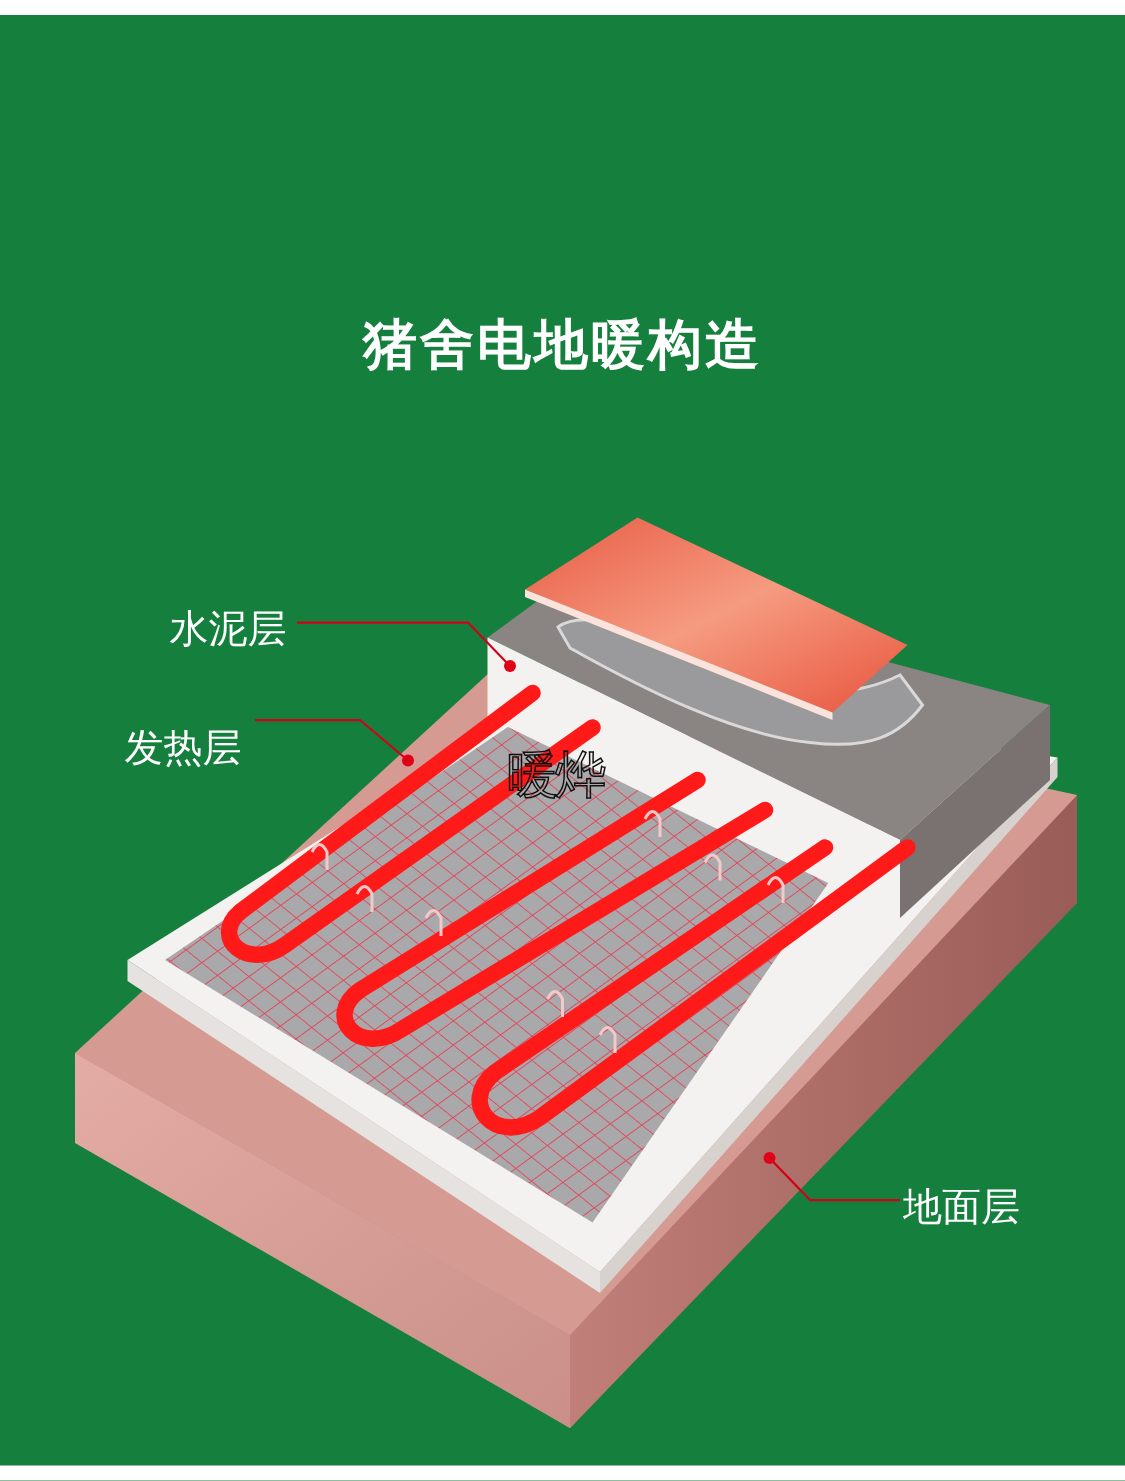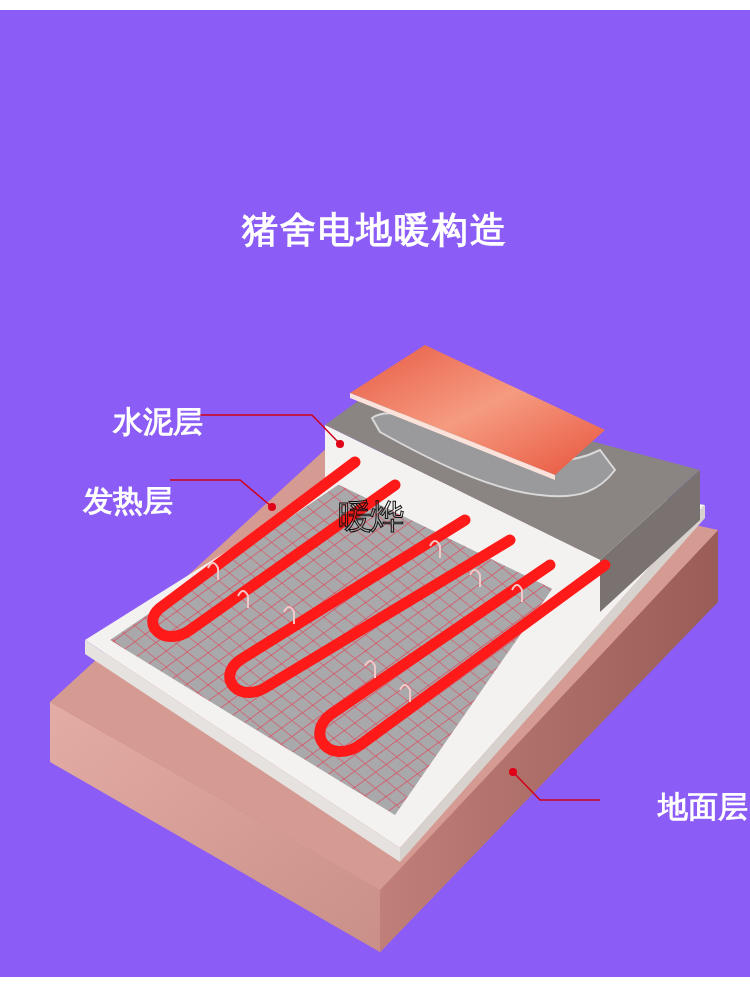--- a/index.html
+++ b/index.html
@@ -1,21 +1,21 @@
 <!DOCTYPE html>
 <html><head>
 <meta charset="utf-8">
 <style>
   html, body { margin:0; padding:0; }
   body { width:750px; height:987px; background:#ffffff; position:relative; overflow:hidden;
          font-family:"DejaVu Sans","Liberation Sans",sans-serif; }
-  .stage { position:absolute; left:0; top:10px; width:750px; height:967px; background:#8b5cf6; }
+  .stage { position:absolute; left:0; top:10px; width:750px; height:967px; background:#15803d; }
   .title { position:absolute; left:0; top:196px; width:750px; text-align:center; color:#fff;
            font-size:36px; font-weight:bold; letter-spacing:2px; }
-  .label { position:absolute; color:#fff; font-size:30px; font-weight:bold;text-align:right; }
+  .label { position:absolute; color:#fff; font-size:26px; font-weight:normal;text-align:right; }
   svg { position:absolute; left:0; top:0; }
   .wm { position:absolute; left:338px; top:484px; font-family:Liberation Mono, monospace; font-size:34px;
         color:transparent; -webkit-text-stroke:1px #111; letter-spacing:-2px;text-align:center; }
 </style>
 </head>
 <body>
 
 <div class="stage">
   <svg width="750" height="967" viewBox="0 10 750 967">
     <defs>
@@ -91,16 +91,16 @@
       <circle cx="340" cy="444" r="4"></circle>
       <circle cx="272" cy="507" r="4"></circle>
       <circle cx="513" cy="772" r="4"></circle>
     </g>
   </svg>
 
   <div class="title">猪舍电地暖构造</div>
 
   <div class="label" style="left:113px; top:392px;">水泥层</div>
   <div class="label" style="left:83px; top:471px;">发热层</div>
-  <div class="label" style="left:658px; top:777px;">地面层</div>
+  <div class="label" style="left:602px; top:777px;">地面层</div>
 
   <div class="wm">暖烨</div>
 </div>
 
 </body></html>

